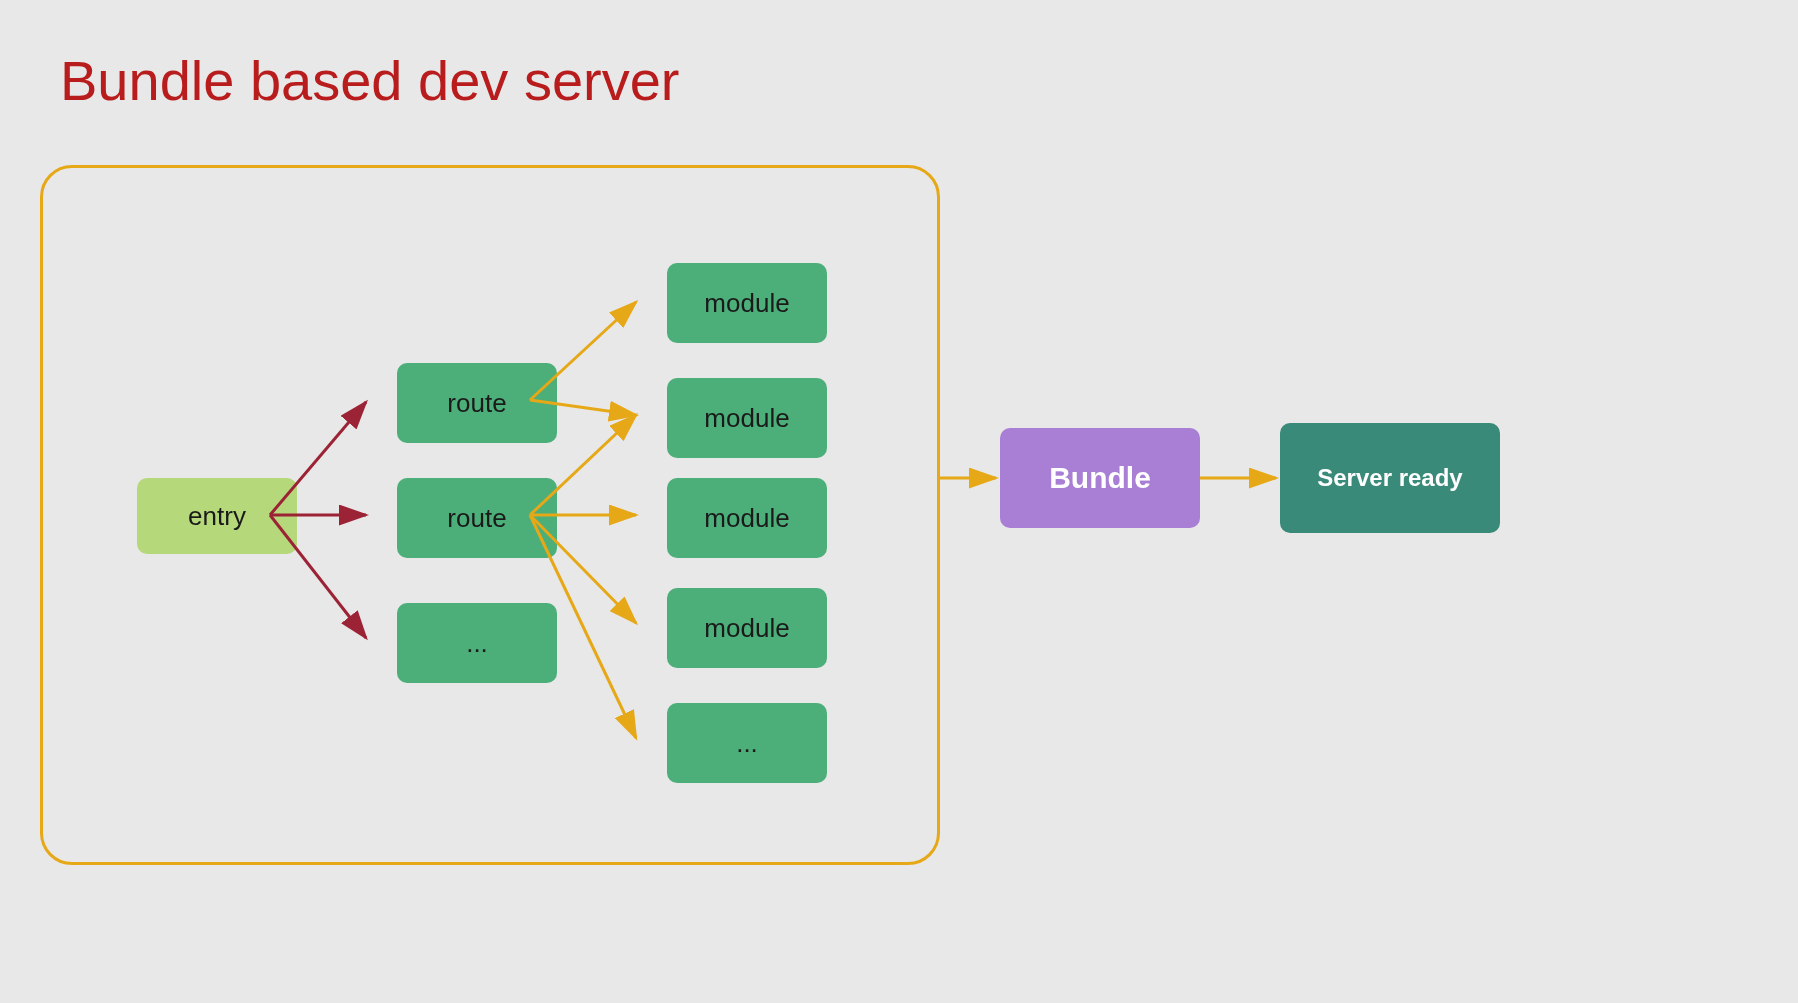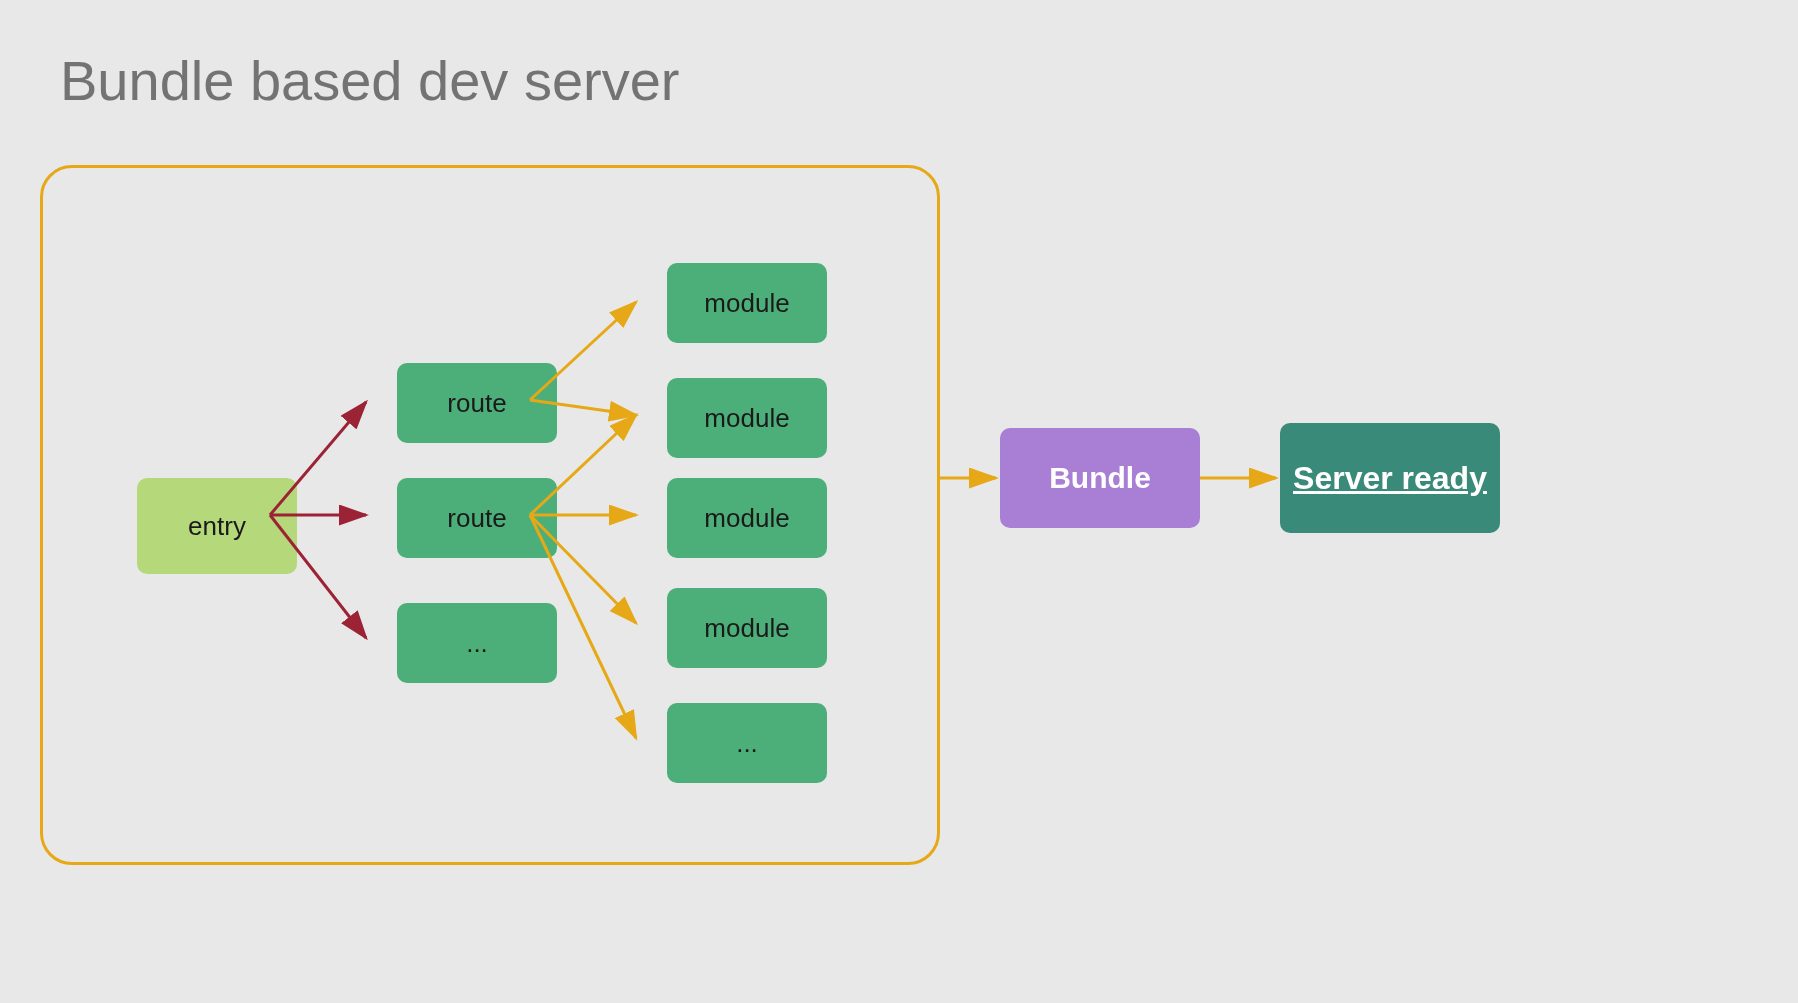--- a/index.html
+++ b/index.html
@@ -12,21 +12,21 @@
       overflow: hidden;
       position: relative;
     }
 
     .page-title {
       position: absolute;
       top: 48px;
       left: 60px;
       font-size: 56px;
       font-weight: 500;
-      color: #737373;
+      color: #b91c1c;
     }
 
     
     .bundle-box {
       position: absolute;
       top: 165px;
       left: 40px;
       width: 900px;
       height: 700px;
       border: 3px solid #e6a817;
@@ -43,21 +43,21 @@
       justify-content: center;
       font-size: 26px;
       font-weight: 500;
       color: #1a1a1a;
       margin-left: 24px;
     }
 
     .node-entry {
       background: #b5d97a;
       width: 160px;
-      height: 96px;
+      height: 76px;
       top: 310px;
       left: 70px;
     }
 
     .node-route1 {
       background: #4caf7a;
       width: 160px;
       height: 80px;
       top: 195px;
       left: 330px;
@@ -140,26 +140,25 @@
       position: absolute;
       background: #3a8a7a;
       width: 220px;
       height: 110px;
       top: 423px;
       left: 1280px;
       border-radius: 10px;
       display: flex;
       align-items: center;
       justify-content: center;
-      font-size: 32px;
+      font-size: 24px;
       font-weight: 700;
       color: white;
       text-align: center;
       line-height: 1.2;
-      text-decoration: underline;
     }
 
     
     .arrows-svg {
       position: absolute;
       top: 0;
       left: 0;
       width: 1798px;
       height: 1003px;
       pointer-events: none;

